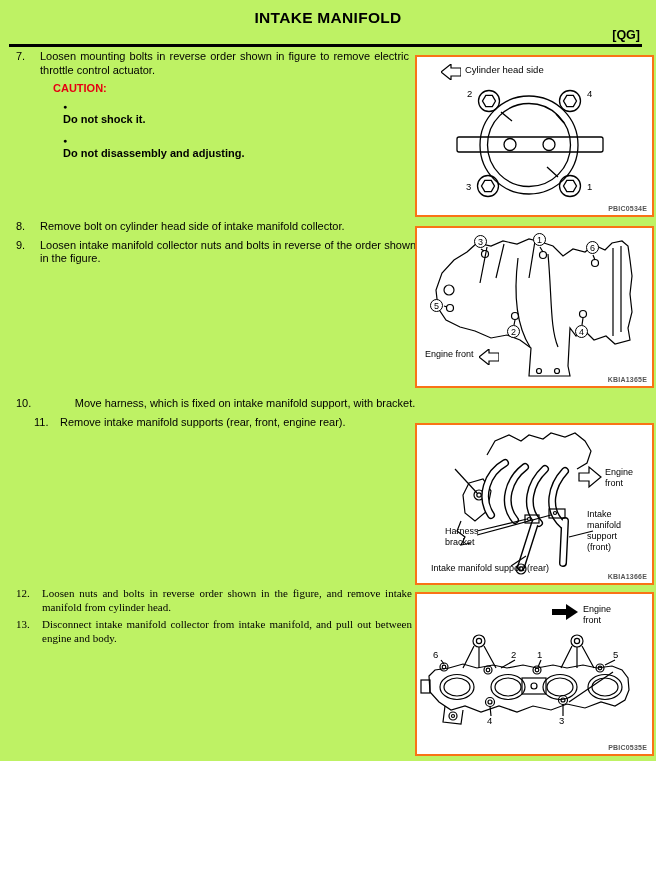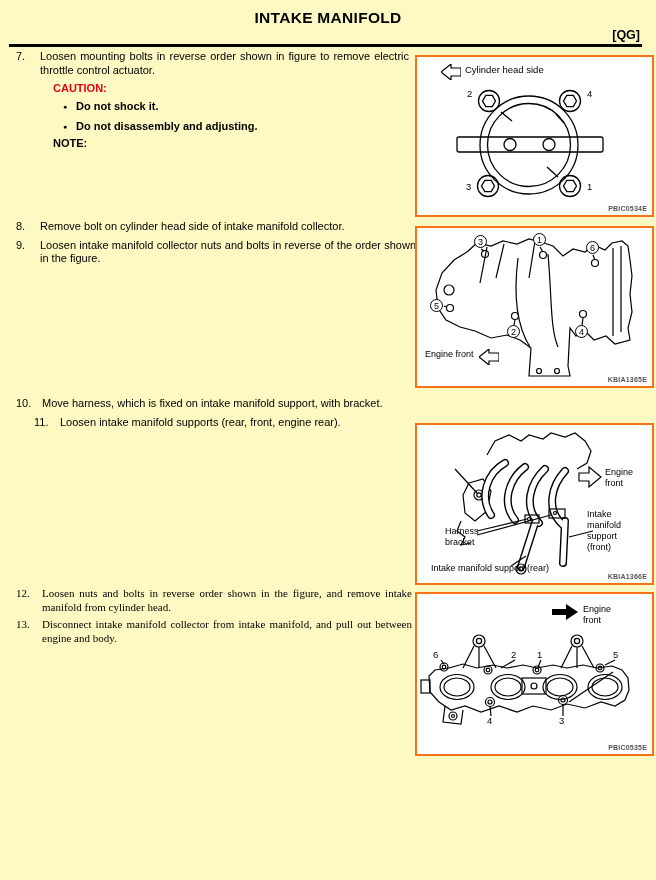--- a/index.html
+++ b/index.html
@@ -1,32 +1,32 @@
 <!DOCTYPE html>
 <html style="--caution: #e60012;"><head>
 <meta charset="utf-8">
 <style>
   html,body{margin:0;padding:0;background:#fff;}
-  .page{position:relative;width:656px;height:880px;background:#fef9c3;overflow:hidden;
+  .page{position:relative;width:656px;height:761px;background:#bef264;overflow:hidden;
         font-family:"Liberation Sans","DejaVu Sans",sans-serif;color:#000;}
   .title{position:absolute;top:9px;left:0;width:100%;text-align:center;
          font-size:15.5px;font-weight:bold;letter-spacing:.3px;}
   .qg{position:absolute;top:28px;right:16px;font-size:12.5px;font-weight:bold;}
   .rule{position:absolute;top:44px;left:9px;width:633px;height:2.5px;background:#000;}
 
   .block{position:absolute;left:16px;font-size:11px;line-height:13.5px;}
   .step{display:flex;}
   .step + .step{margin-top:5px;}
   .num{width:24px;flex:0 0 24px;}
   .stext{flex:1;text-align:justify;}
   .indent{margin-left:37px;}
   .caution-label{color:var(--caution,#e60012);font-weight:bold;margin:5px 0 2px;}
   .note-label{font-weight:bold;margin-top:3px;}
   .note-text{text-align:justify;}
-  .bullet{display:flex;margin-top:4px;padding-left:10px;}
+  .bullet{display:flex;margin-top:4px;padding-left:10px;flex-direction:column;}
   .bullet.b2{margin-top:7px;margin-bottom:3px;}
   .bullet .dot{width:13px;flex:0 0 13px;font-size:7px;line-height:13.5px;}
   .bullet.bold{font-weight:bold;}
 
   .figbox{position:absolute;left:415px;width:235px;border:2px solid #f97316;background:#fff;}
   .figbox svg.art{position:absolute;left:0;top:0;}
   .figlabel{position:absolute;font-size:9px;line-height:11px;}
   .labelrow{position:absolute;display:flex;align-items:flex-start;font-size:9px;line-height:11px;}
   .labelrow .arrow{flex:0 0 auto;}
   .code{position:absolute;right:5px;bottom:3px;font-size:7px;font-weight:bold;color:#555;letter-spacing:.2px;}
@@ -51,43 +51,42 @@
     <div class="indent">
       <div class="caution-label">CAUTION:</div>
       <div class="bullet bold">
         <span class="dot">●</span>
         <span>Do not shock it.</span>
       </div>
       <div class="bullet bold b2">
         <span class="dot">●</span>
         <span>Do not disassembly and adjusting.</span>
       </div>
-      <div class="note-label">NOTE:</div>
     </div>
   </div>
 
   <div class="block" style="top:220px;width:400px;">
     <div class="step">
       <span class="num">8.</span>
       <div class="stext">Remove bolt on cylinder head side of intake manifold collector.</div>
     </div>
     <div class="step">
       <span class="num">9.</span>
       <div class="stext">Loosen intake manifold collector nuts and bolts in reverse of the order shown in the figure.</div>
     </div>
   </div>
 
   <div class="block" style="top:397px;width:432px;">
     <div class="step">
       <span class="num" style="flex-basis:26px;width:26px;">10.</span>
-      <div class="stext" style="text-align:left;">Move harness, which is fixed on intake manifold support, with bracket.</div>
+      <div class="stext" style="text-align:center;">Move harness, which is fixed on intake manifold support, with bracket.</div>
     </div>
     <div class="step">
       <span class="num" style="flex-basis:26px;width:26px;margin-left:18px;">11.</span>
-      <div class="stext" style="text-align:left;">Loosen intake manifold supports (rear, front, engine rear).</div>
+      <div class="stext" style="text-align:left;">Remove intake manifold supports (rear, front, engine rear).</div>
     </div>
   </div>
 
   <div class="block" style="top:587px;width:396px;font-family:Liberation Serif, serif;">
     <div class="step">
       <span class="num" style="flex-basis:26px;width:26px;">12.</span>
       <div class="stext">Loosen nuts and bolts in reverse order shown in the figure, and remove intake manifold from cylinder head.</div>
     </div>
     <div class="step" style="margin-top:4px;">
       <span class="num" style="flex-basis:26px;width:26px;">13.</span>

